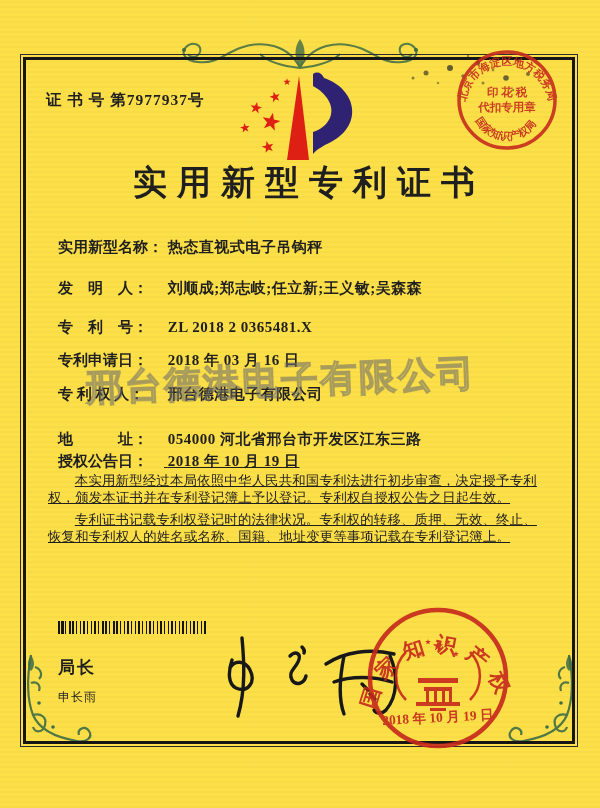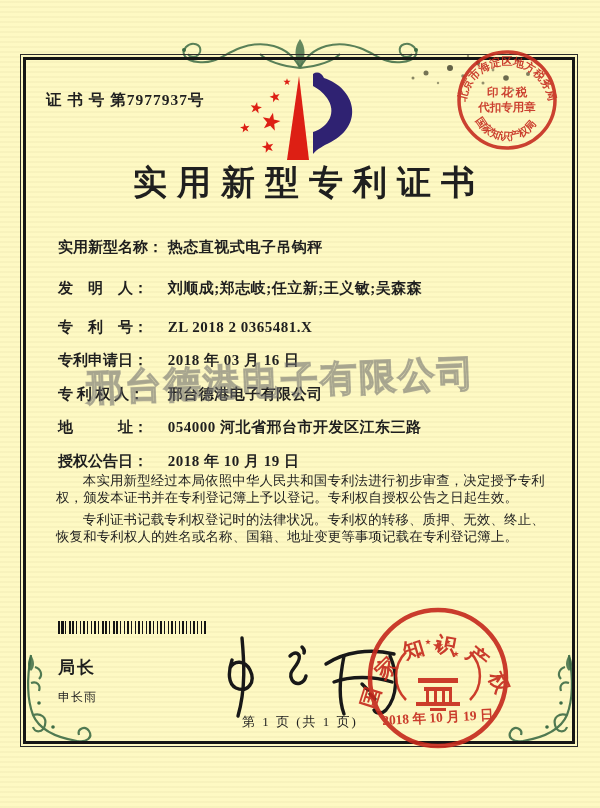--- a/index.html
+++ b/index.html
@@ -1,18 +1,18 @@
 <!DOCTYPE html>
 <html><head>
 <meta charset="utf-8">
 <style>
   html,body { margin:0; padding:0; }
   .page {
     position:relative; width:600px; height:808px; overflow:hidden;
-    background:#fef9c3;
+    background:#fde047;
     font-family:"Liberation Serif", serif; color:#1f1f1f;
   }
   .page::before {
     content:""; position:absolute; inset:0; pointer-events:none;
     background:repeating-linear-gradient(0deg, rgba(140,120,70,.05) 0 2px, rgba(255,255,255,0) 2px 5px);
   }
   .frame { position:absolute; left:20px; top:54px; width:556px; height:691px; border:1px solid #2b2b2b; }
   .frame::after { content:""; position:absolute; inset:2px; border:3px solid #161616; }
 
   .cert-number { position:absolute; left:46px; top:90px; font-size:15.5px; font-weight:bold; letter-spacing:1px; }
@@ -26,21 +26,21 @@
   .fcell-right { position:absolute; left:288px; top:0; white-space:nowrap; }
 
   .watermark {
     position:absolute; left:86px; top:356px; white-space:nowrap; pointer-events:none;
     font-size:37px; font-weight:bold; letter-spacing:2px;
     color:rgba(125,125,125,.20); -webkit-text-stroke:1.2px rgba(105,105,105,.48);
     transform:rotate(-2.2deg);
   }
 
   .body-text { position:absolute; left:44px; top:472px; width:506px; font-size:13.4px; line-height:17.4px; }
-  .body-text p { margin:0 0 4px 12px; text-indent:2em; letter-spacing:.2px; }
+  .body-text p { margin:0 0 4px 4px; text-indent:2em; letter-spacing:.2px;text-decoration:underline; }
 
   .barcode { position:absolute; left:58px; top:621px; width:150px; height:13px;
     background:repeating-linear-gradient(90deg,#151515 0 1.5px,transparent 1.5px 3px,#151515 3px 5.5px,transparent 5.5px 7px,#151515 7px 8px,transparent 8px 11px); }
 
   .director-label { position:absolute; left:58px; top:656px; font-family:"Liberation Sans",sans-serif; font-size:17px; font-weight:bold; letter-spacing:2px; }
   .director-name  { position:absolute; left:58px; top:689px; font-family:"Liberation Sans",sans-serif; font-size:12px; font-weight:normal; letter-spacing:1px; }
 
   .sig-svg { position:absolute; left:198px; top:626px; }
   .tax-stamp-svg { position:absolute; left:452px; top:45px; }
   .logo-svg { position:absolute; left:237px; top:70px; }
@@ -167,25 +167,25 @@
       <span class="fvalue">ZL 2018 2 0365481.X</span>
     </div>
     <div class="frow" style="top:113px">
       <span class="flabel">专利申请日：</span>
       <span class="fvalue">2018 年 03 月 16 日</span>
     </div>
     <div class="frow" style="top:147px">
       <span class="flabel">专 利 权 人：</span>
       <span class="fvalue">邢台德港电子有限公司</span>
     </div>
-    <div class="frow" style="top:180px">
+    <div class="frow" style="top:192px">
       <span class="flabel">地　　　址：</span>
       <span class="fvalue">054000 河北省邢台市开发区江东三路</span>
     </div>
-    <div class="frow" style="top:214px; width:510px;">
+    <div class="frow" style="top:214px; width:510px;text-decoration:underline;">
       <span>
         <span class="flabel">授权公告日：</span>
         <span class="fvalue">2018 年 10 月 19 日</span>
       </span>
     </div>
   </div>
 
   <div class="watermark">邢台德港电子有限公司</div>
 
   <div class="body-text">
@@ -234,15 +234,14 @@
         <path d="M82,112 h16 v3 h-16 z"></path>
       </g>
       <g fill="none" stroke="#c7291b" stroke-width="2.5">
         <path d="M58,104 A34,34 0 0 1 58,56"></path>
         <path d="M122,104 A34,34 0 0 0 122,56"></path>
       </g>
       <text x="90" y="126" text-anchor="middle" font-size="13.5" font-weight="bold" fill="#c5281c" transform="rotate(-3 90 126)">2018 年 10 月 19 日</text>
     </g>
   </svg>
 
-  <div class="footer">第 1 页 (共 1 页)</div>
 
 </div>
 
 </body></html>

